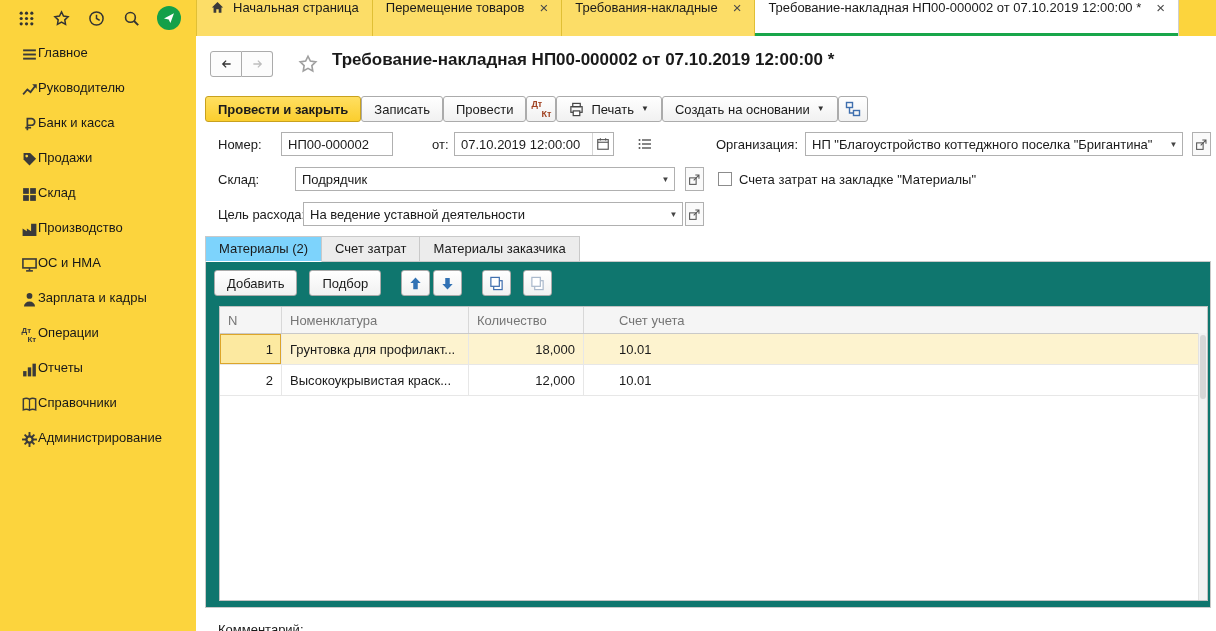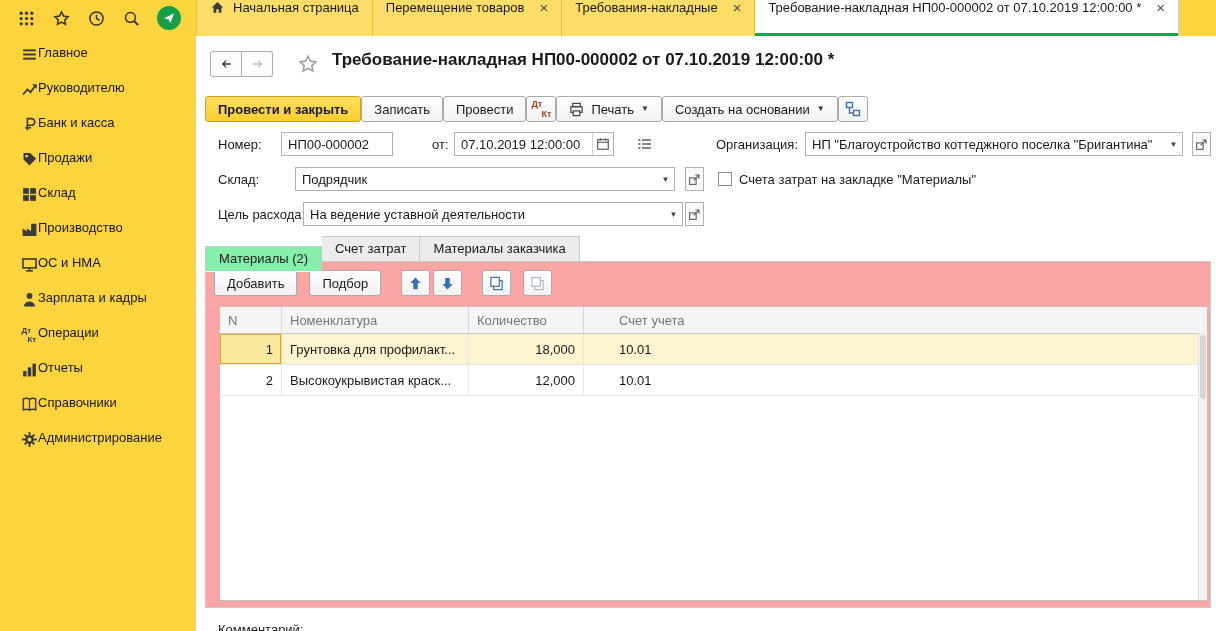--- a/index.html
+++ b/index.html
@@ -52,23 +52,23 @@
   .combo .ca{width:17px;display:flex;align-items:center;justify-content:center;font-size:8px;color:#444;cursor:pointer;}
   .combo .calbtn{width:20px;display:flex;align-items:center;justify-content:center;cursor:pointer;border-left:1px solid #d5d5d5;}
   .openbtn{width:19px;height:24px;border:1px solid #b0b0b0;background:#fafafa;margin-left:4px;display:flex;align-items:center;justify-content:center;cursor:pointer;box-sizing:border-box;}
   .flaticon{width:18px;height:18px;display:flex;align-items:center;justify-content:center;cursor:pointer;margin-left:12px;}
   .chk{width:14px;height:14px;border:1px solid #8c8c8c;background:#fff;display:inline-block;cursor:pointer;box-sizing:border-box;}
   .chklabel{margin-left:7px;white-space:nowrap;}
 
   .subtabs{position:absolute;left:9px;top:200px;display:flex;height:26px;z-index:3;}
   .subtab{padding:0 13px;line-height:24px;height:26px;box-sizing:border-box;border:1px solid #c9c9c9;border-left:none;background:#ececec;cursor:pointer;white-space:nowrap;}
   .subtab:first-child{border-left:1px solid #c9c9c9;}
-  .subtab.active{background:#86efac;border-bottom-color:#fff;margin-top:10px;}
-
-  .panel{position:absolute;left:9px;top:225px;width:1006px;height:347px;border:1px solid #c9c9c9;background:#fca5a5;box-sizing:border-box;z-index:1;}
+  .subtab.active{background:#7dd3fc;border-bottom-color:#fff;}
+
+  .panel{position:absolute;left:9px;top:225px;width:1006px;height:347px;border:1px solid #c9c9c9;background:#0f766e;box-sizing:border-box;z-index:1;}
   .tbl-toolbar{position:absolute;left:8px;top:8px;display:flex;align-items:center;gap:12px;}
   .arrpair{display:flex;gap:3px;margin-left:8px;}
   .tbl-toolbar .iconbtn{width:29px;}
 
   .tbl{position:absolute;left:13px;top:44px;width:989px;bottom:6px;border:1px solid #c2c2c2;background:#fff;overflow:hidden;box-sizing:border-box;}
   .thead{display:flex;height:26px;background:#f5f5f5;color:#757575;border-bottom:1px solid #c9c9c9;}
   .trow{display:flex;height:30px;border-bottom:1px solid #e7e7e7;cursor:pointer;}
   .c{padding:0 8px;display:flex;align-items:center;border-right:1px solid #e7e7e7;overflow:hidden;white-space:nowrap;box-sizing:border-box;}
   .thead .c{border-right:1px solid #d8d8d8;}
   .c.n{width:62px;flex:0 0 62px;justify-content:flex-end;}

